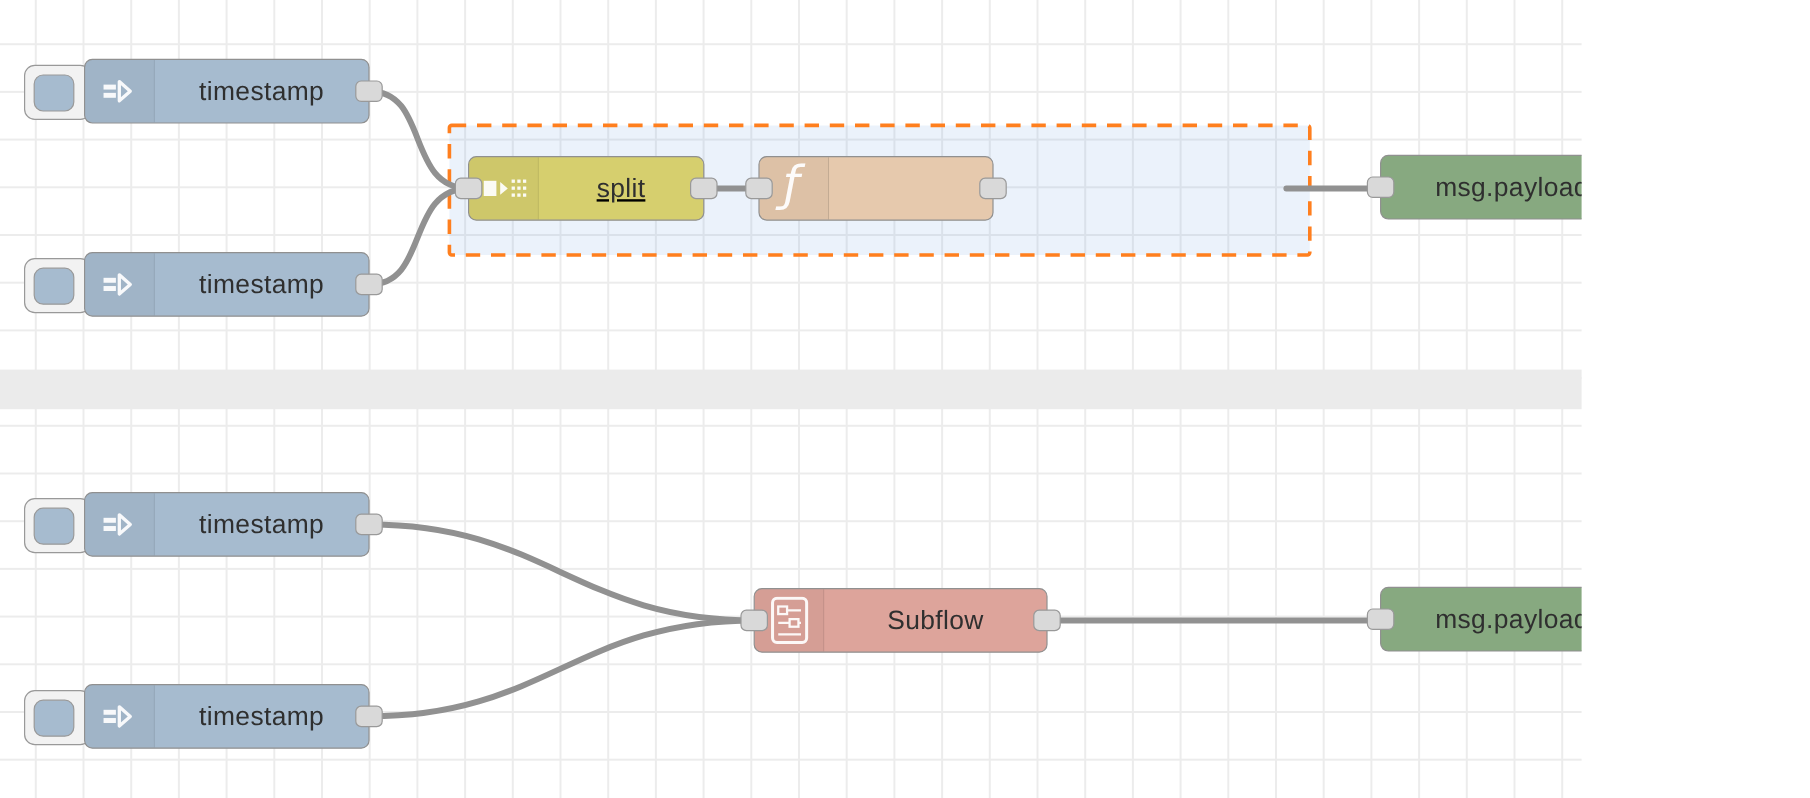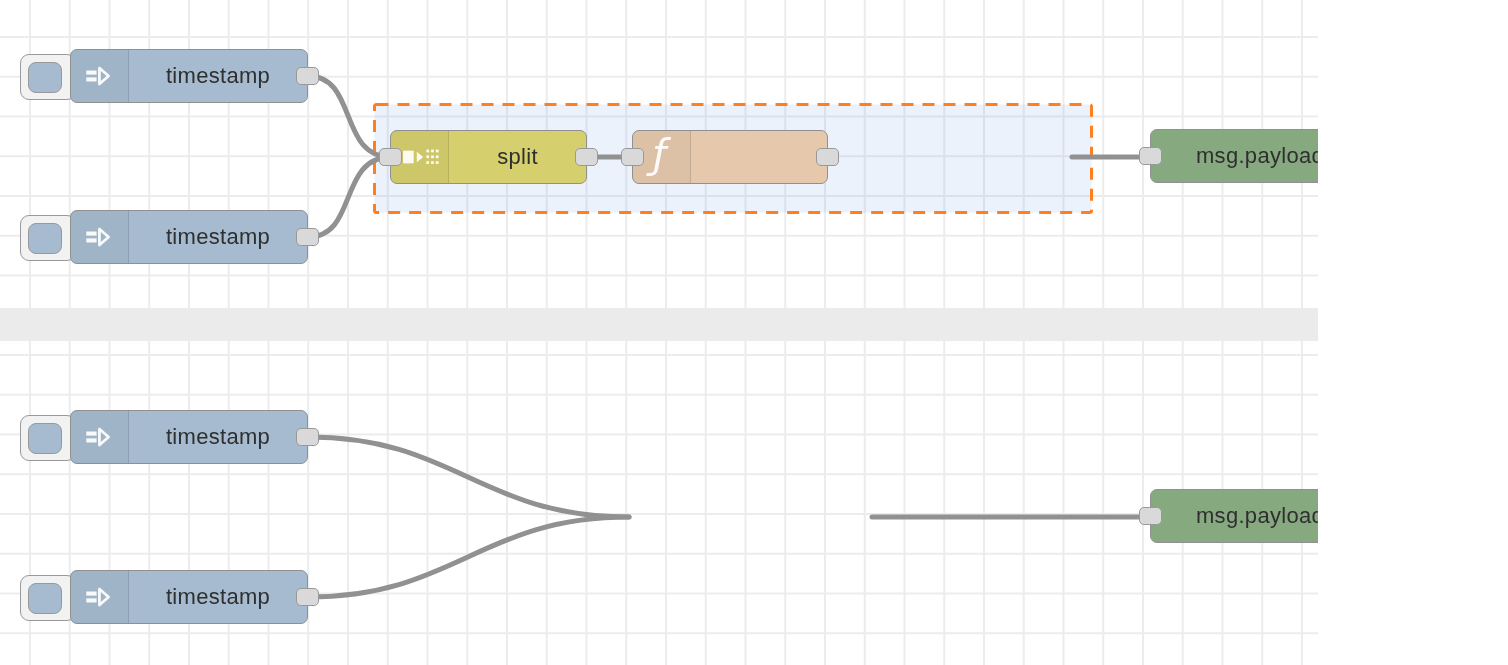--- a/index.html
+++ b/index.html
@@ -20,21 +20,21 @@
     background:#ebebeb;
   }
   .wire-layer{position:absolute;left:0;top:0;z-index:1;}
   .node{
     position:absolute;z-index:3;
     height:54px;box-sizing:border-box;
     border:1.6px solid #909090;border-radius:7px;
     display:flex;align-items:stretch;
   }
   .n-inject{background:#a6bbcf;}
-  .n-splitjoin{background:#d6cf6e;}
+  .n-splitjoin{background:#d6cf6e;text-decoration:underline;}
   .n-func{background:#e6c9ad;}
   .n-debug{background:#87a980;}
   .n-subflow{background:#dda49b;}
   .icon-region{
     flex:0 0 57px;display:flex;align-items:center;justify-content:center;
     background:rgba(0,0,0,0.035);
     border-right:1px solid rgba(0,0,0,0.12);
     border-radius:5px 0 0 5px;
   }
   .icon-region.icon-right{
@@ -202,20 +202,36 @@
       <svg width="32" height="32" viewBox="0 0 28 28">
         <rect x="2" y="9.2" width="9" height="3.6" fill="#fff"></rect>
         <rect x="2" y="15.2" width="9" height="3.6" fill="#fff"></rect>
         <path d="M13.5 7 L21.5 14 L13.5 21 Z" fill="none" stroke="#fff" stroke-width="2.4" stroke-linejoin="round"></path>
       </svg>
     </div>
     <div class="node-label">timestamp</div>
     <div class="port out"></div>
   </div>
 
+  <div class="node n-subflow" style="left:628px;top:490px;width:245px">
+    <div class="icon-region">
+      <svg width="32" height="40" viewBox="0 0 30 38">
+        <rect x="1.5" y="1.5" width="27" height="35" rx="3.5" fill="none" stroke="#fff" stroke-width="2.4"></rect>
+        <rect x="6" y="8" width="7" height="6" fill="none" stroke="#fff" stroke-width="1.8"></rect>
+        <path d="M13 11 H24" stroke="#fff" stroke-width="1.8"></path>
+        <path d="M6 21 H15" stroke="#fff" stroke-width="1.8"></path>
+        <rect x="15" y="18" width="7" height="6" fill="none" stroke="#fff" stroke-width="1.8"></rect>
+        <path d="M22 21 H24" stroke="#fff" stroke-width="1.8"></path>
+        <path d="M6 30 H24" stroke="#fff" stroke-width="1.8"></path>
+      </svg>
+    </div>
+    <div class="node-label">Subflow</div>
+    <div class="port in"></div>
+    <div class="port out"></div>
+  </div>
 
   <div class="node n-debug" style="left:1150px;top:489px;width:278px">
     <div class="node-label">msg.payload</div>
     <div class="icon-region icon-right">
       <svg width="26" height="32" viewBox="0 0 26 32">
         <g fill="#fff">
           <rect x="0" y="1" width="24" height="3.6"></rect>
           <rect x="0" y="7" width="24" height="3.6"></rect>
           <rect x="0" y="13" width="24" height="3.6"></rect>
           <rect x="0" y="19" width="24" height="3.6"></rect>

